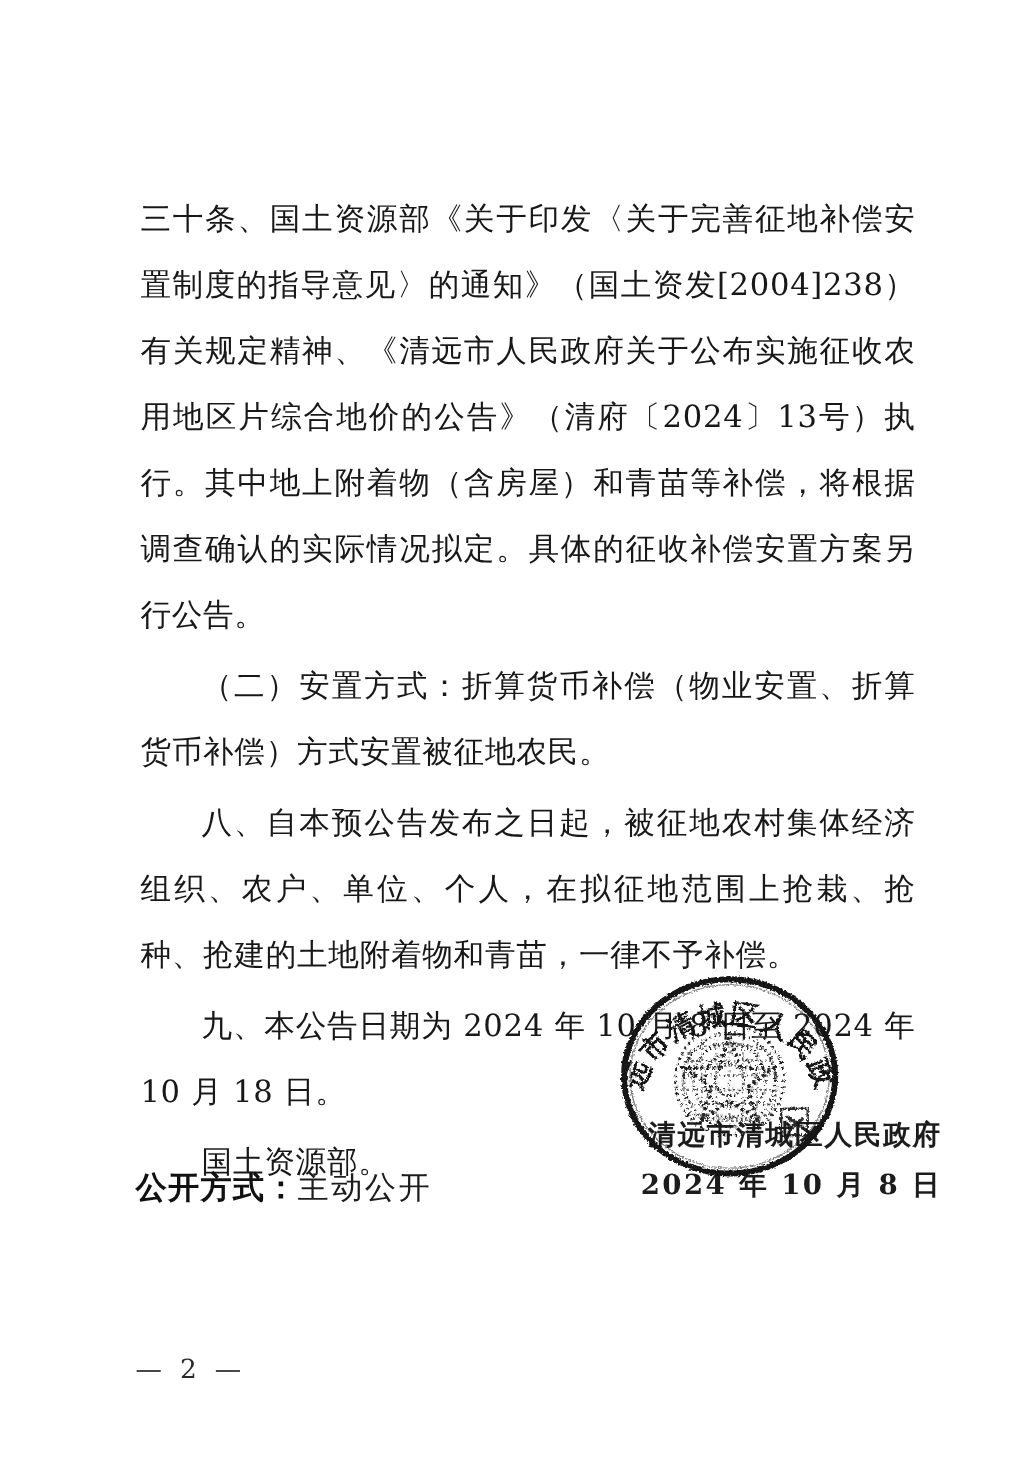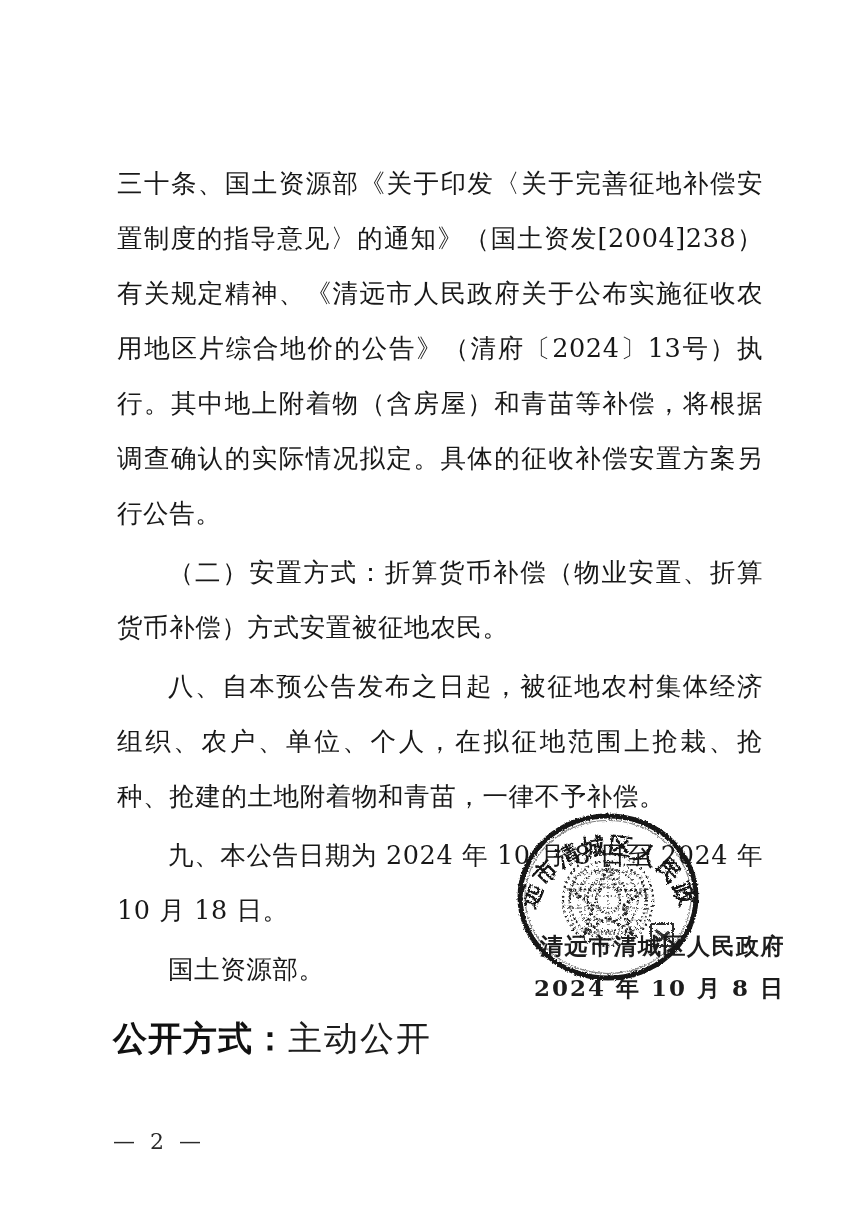--- a/index.html
+++ b/index.html
@@ -77,22 +77,22 @@
     width: 206px;
     height: 182px;
     pointer-events: none;
   }
   .seal svg { display: block; width: 100%; height: 100%; }
 
   
   .disclosure {
     position: absolute;
     left: 113px;
-    top: 1016px;
-    font-size: 34px;
+    top: 972px;
+    font-size: 26px;
     letter-spacing: 1px;
     white-space: nowrap;
   }
   .disclosure .label {
     font-family: "DejaVu Sans", "Liberation Sans", sans-serif;
     font-weight: bold;
     color: #111111;
   }
   .disclosure .value {
     font-family: "DejaVu Sans", "Liberation Sans", sans-serif;

